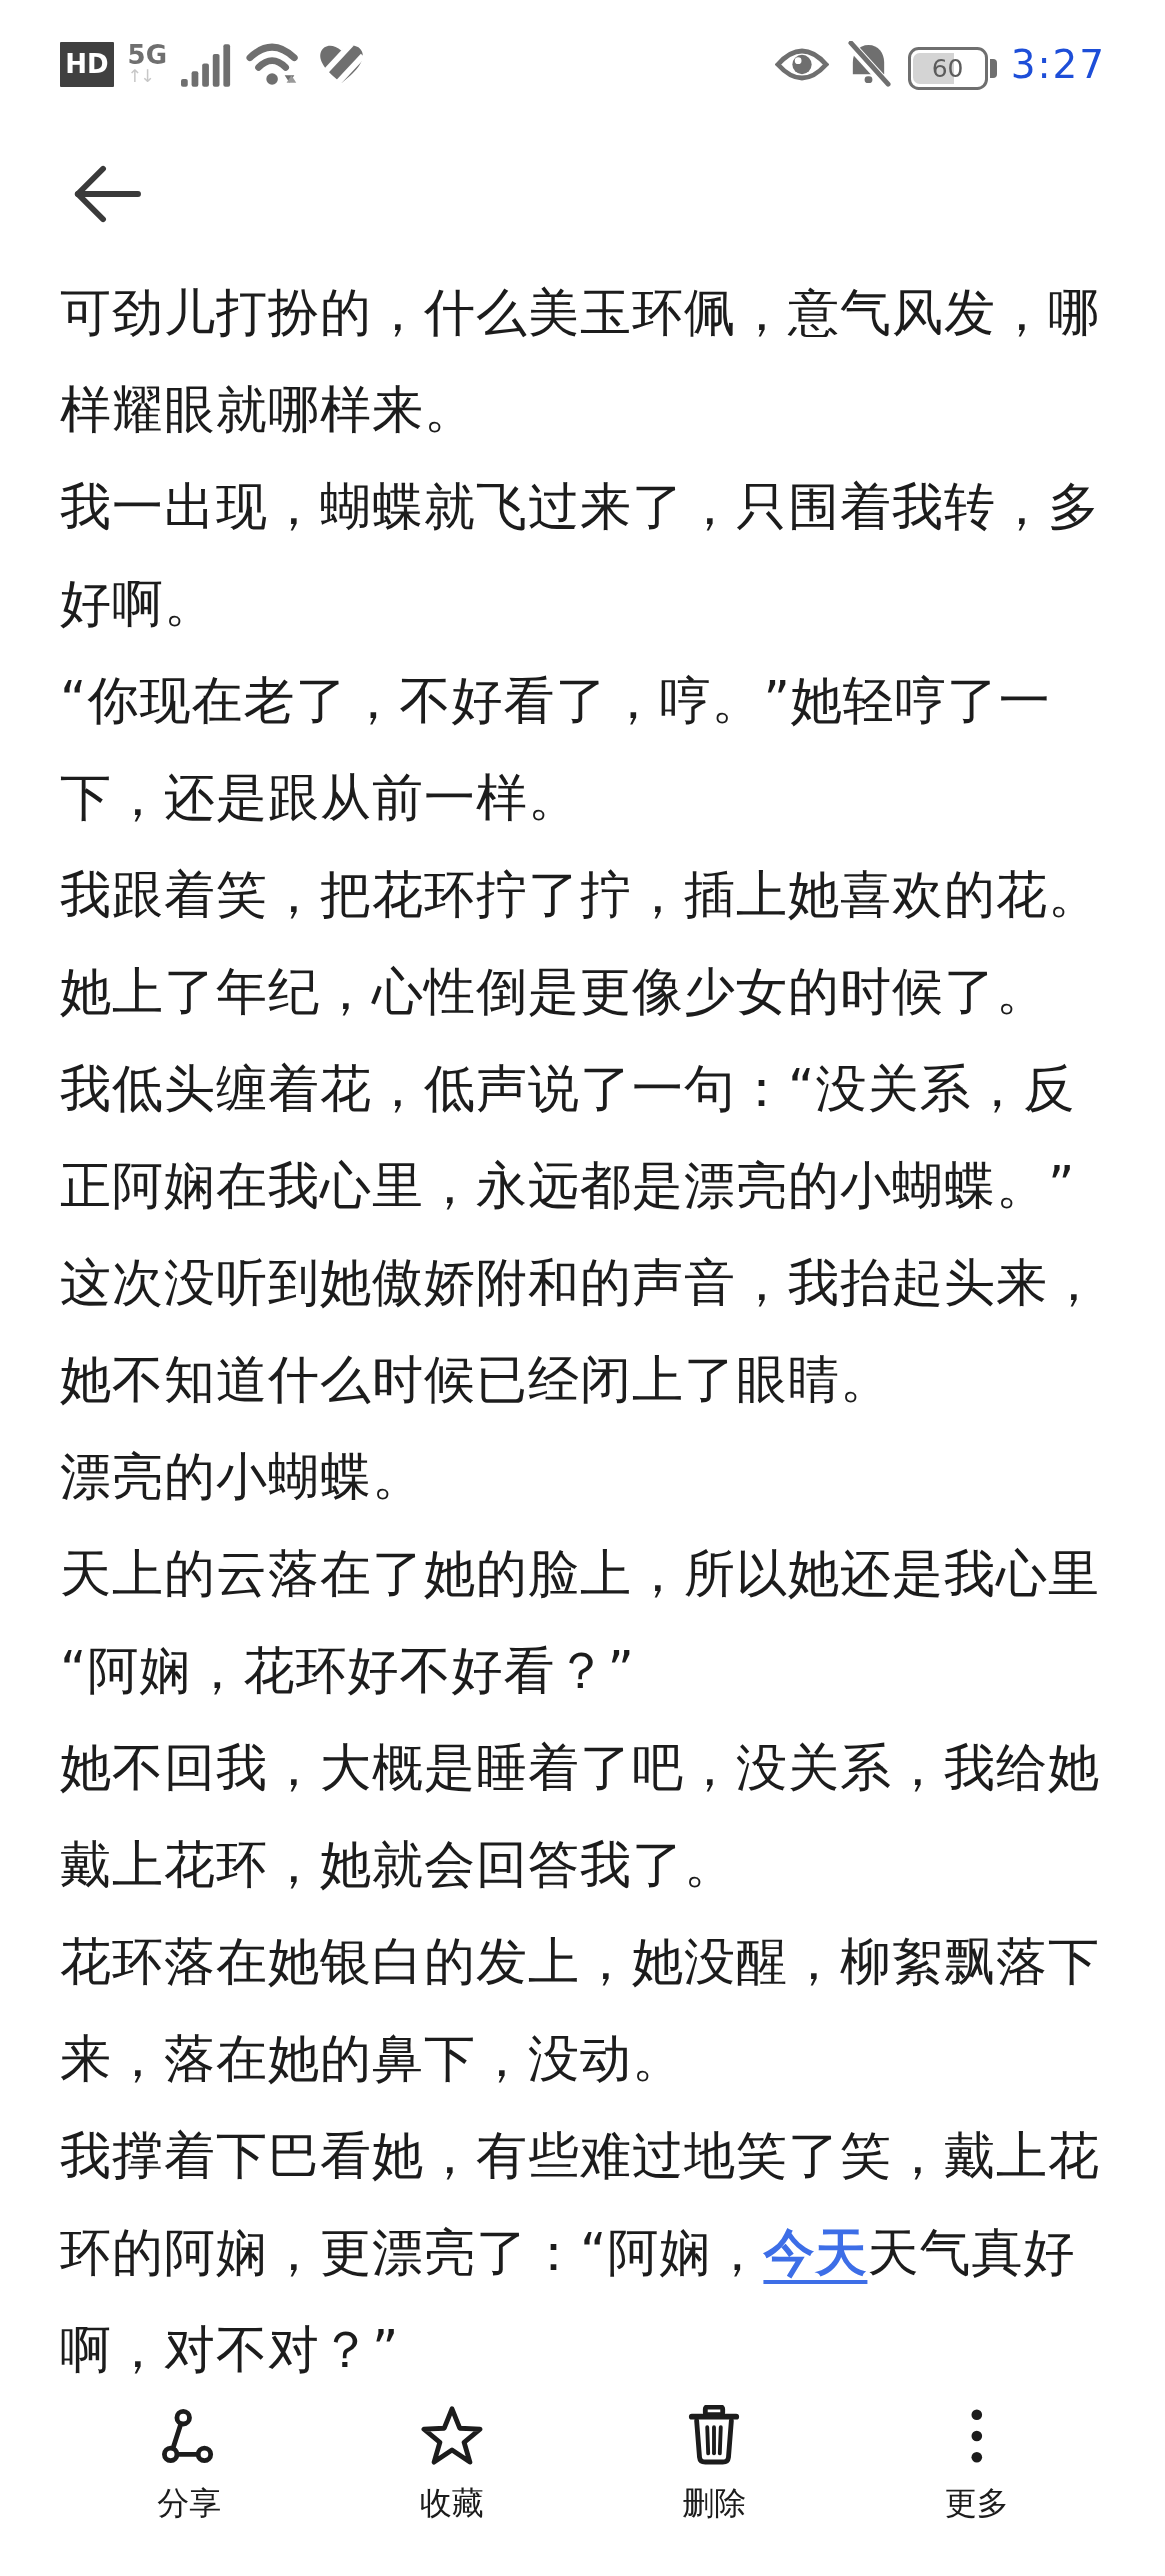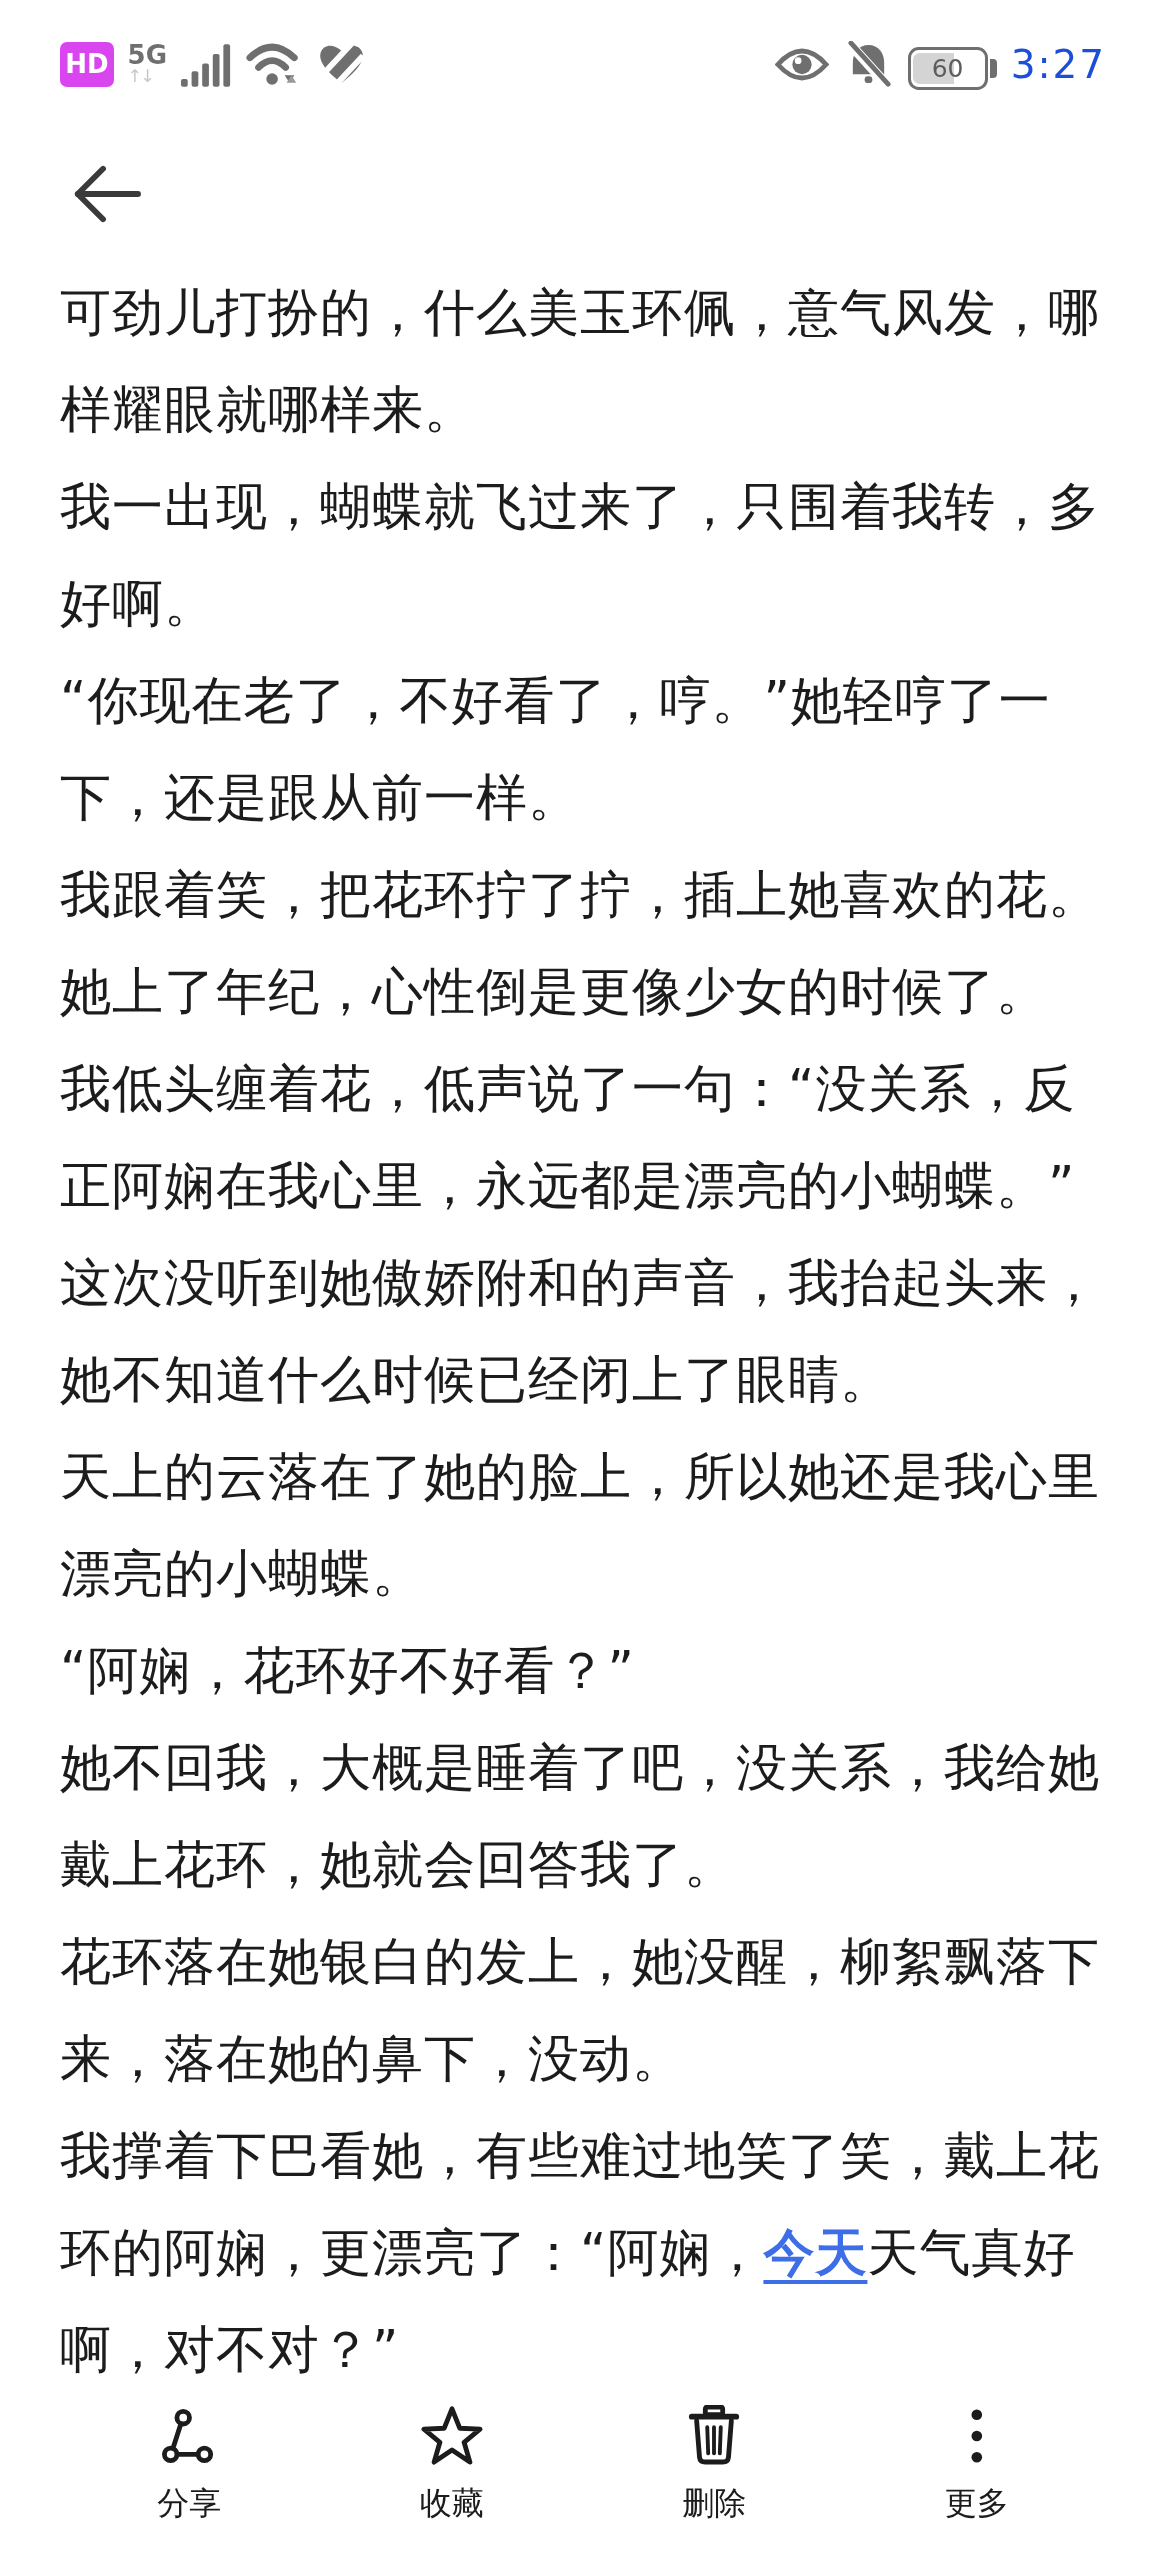--- a/index.html
+++ b/index.html
@@ -3,22 +3,22 @@
 <meta charset="utf-8">
 <style>
   * { margin:0; padding:0; box-sizing:border-box; }
   html,body { width:1166px; height:2576px; background:#ffffff; position:relative;
     font-family:"DejaVu Sans", sans-serif; overflow:hidden; }
 
   
   .statusbar { position:absolute; top:29px; left:0; width:1166px; height:70px;
     display:flex; justify-content:space-between; align-items:center; padding:0 60px; }
   .sb-left, .sb-right { display:flex; align-items:center; gap:13.6px; color:#6f6f6f; }
-  .hd-badge { background:#d946ef; color:#ffffff; font-weight:bold; font-size:26px;
-    border-radius:7px; width:54px; height:45px; display:flex; align-items:center; justify-content:center; }
+  .hd-badge { background:#404040; color:#ffffff; font-weight:bold; font-size:26px;
+    border-radius:1px; width:54px; height:45px; display:flex; align-items:center; justify-content:center; }
   .net-5g { display:flex; flex-direction:column; align-items:flex-start; line-height:1; }
   .net-5g .g { font-size:26px; font-weight:bold; color:#6f6f6f; }
   .net-5g .arr { font-size:17.5px; color:#c7c7c7; letter-spacing:-1.9px; }
   .sb-time { font-size:39px; color:#1d4ed8; letter-spacing:1.9px; }
   .battery { position:relative; width:80px; height:43px; border:3.9px solid #6f6f6f;
     border-radius:10.7px; display:flex; align-items:center; }
   .battery .fill { position:absolute; left:2.9px; top:2.9px; bottom:2.9px; width:55%;
     background:#d4d4d4; border-radius:6.8px 0 0 6.8px; }
   .battery .pct { position:relative; width:100%; text-align:center; font-size:25px; color:#5c5c5c; }
   .battery-nub { width:6.8px; height:19.4px; background:#6f6f6f; border-radius:0 3.9px 3.9px 0; margin-left:2.9px; }
@@ -121,22 +121,22 @@
     <div class="tline"><span>我一出现，蝴蝶就飞过来了，只围着我转，多</span></div>
     <div class="tline"><span>好啊。</span></div>
     <div class="tline"><span>“你现在老了，不好看了，哼。”她轻哼了一</span></div>
     <div class="tline"><span>下，还是跟从前一样。</span></div>
     <div class="tline"><span>我跟着笑，把花环拧了拧，插上她喜欢的花。</span></div>
     <div class="tline"><span>她上了年纪，心性倒是更像少女的时候了。</span></div>
     <div class="tline"><span>我低头缠着花，低声说了一句：“没关系，反</span></div>
     <div class="tline"><span>正阿娴在我心里，永远都是漂亮的小蝴蝶。”</span></div>
     <div class="tline"><span>这次没听到她傲娇附和的声音，我抬起头来，</span></div>
     <div class="tline"><span>她不知道什么时候已经闭上了眼睛。</span></div>
+    <div class="tline"><span>漂亮的小蝴蝶。</span></div>
     <div class="tline"><span>天上的云落在了她的脸上，所以她还是我心里</span></div>
-    <div class="tline"><span>漂亮的小蝴蝶。</span></div>
     <div class="tline"><span>“阿娴，花环好不好看？”</span></div>
     <div class="tline"><span>她不回我，大概是睡着了吧，没关系，我给她</span></div>
     <div class="tline"><span>戴上花环，她就会回答我了。</span></div>
     <div class="tline"><span>花环落在她银白的发上，她没醒，柳絮飘落下</span></div>
     <div class="tline"><span>来，落在她的鼻下，没动。</span></div>
     <div class="tline"><span>我撑着下巴看她，有些难过地笑了笑，戴上花</span></div>
     <div class="tline"><span>环的阿娴，更漂亮了：“阿娴，</span><a class="inline-link">今天</a><span>天气真好</span></div>
     <div class="tline"><span>啊，对不对？”</span></div>
   </div>
 

